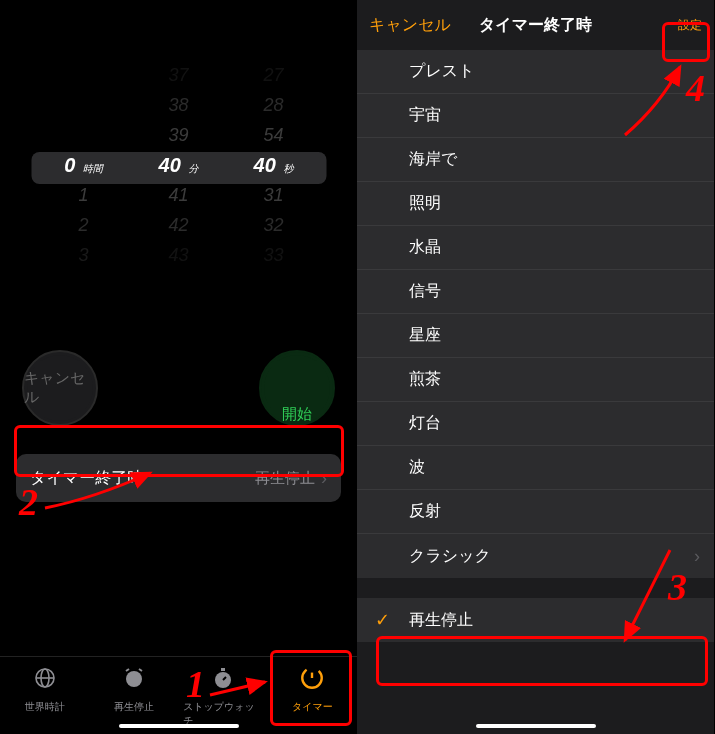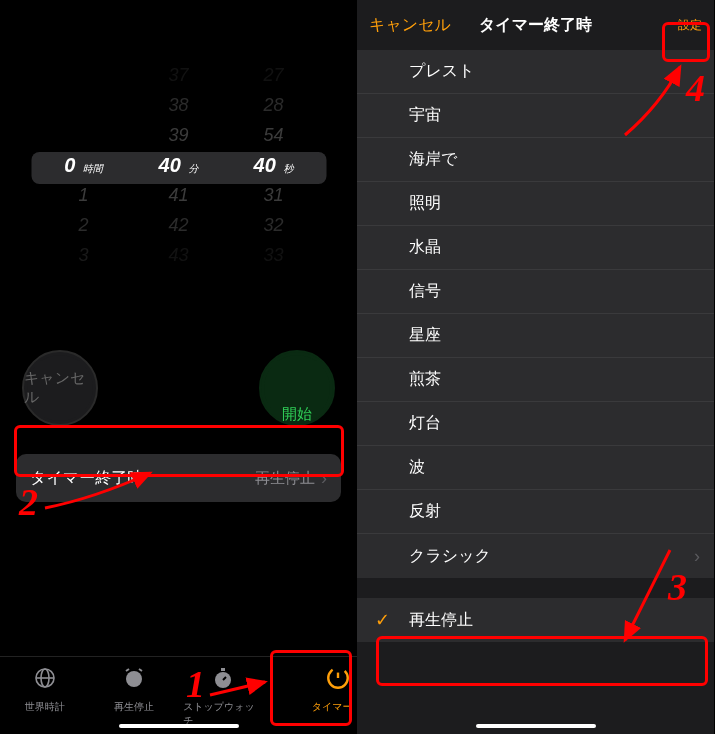--- a/index.html
+++ b/index.html
@@ -109,21 +109,21 @@
     }
     .tab {
       display: flex;
       flex-direction: column;
       align-items: center;
       gap: 9px;
       color: #8e8e93;
       font-size: 10px;
       width: 80px;
     }
-    .tab.active { color: #ff9f0a; align-items: flex-end; }
+    .tab.active { color: #ff9f0a; }
     .tab .ticon { width: 28px; height: 26px; display:flex; align-items:center; justify-content:center;}
     .home-ind { position:absolute; bottom:6px; left:50%; transform:translateX(-50%); width:120px; height:4px; background:#fff; border-radius:3px;}
 
     
     .modal-header {
       height: 50px;
       display: flex;
       align-items: center;
       justify-content: space-between;
       padding: 0 12px;

